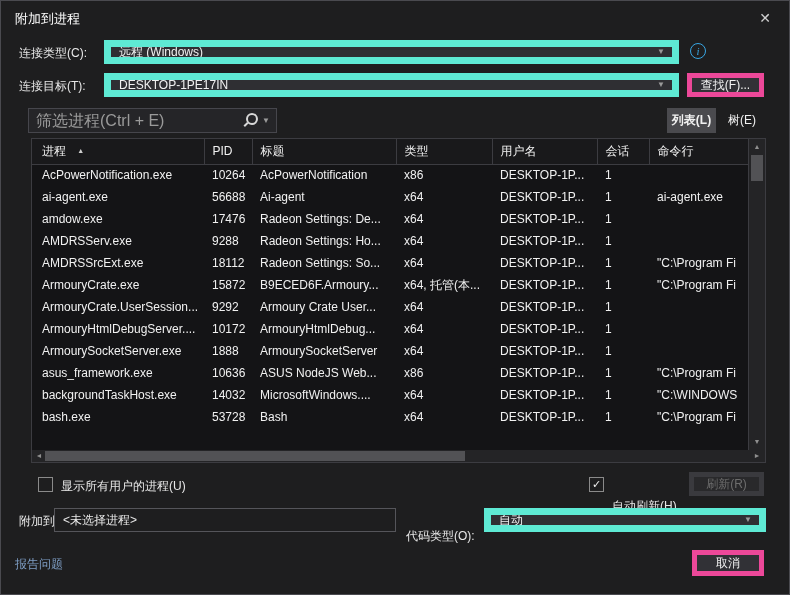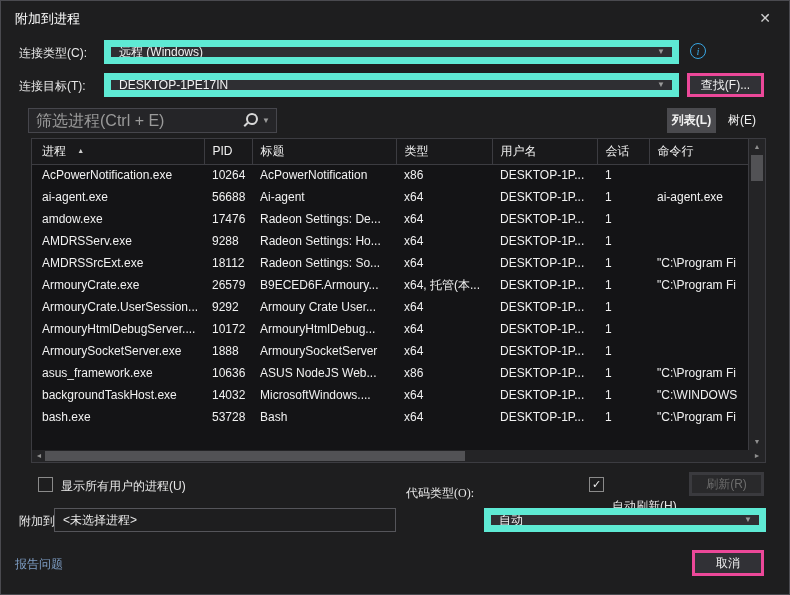--- a/index.html
+++ b/index.html
@@ -13,21 +13,21 @@
   
   .title{left:14px;top:9px;font-size:13px;color:#ffffff;}
   .close-btn{right:12px;top:5px;width:24px;height:24px;text-align:center;line-height:24px;
              color:#d0d0d0;font-size:14px;cursor:default;}
 
   
   .combo{height:24px;background:#2f2f33;border:7px solid #5eead4;box-sizing:border-box;
          display:flex;align-items:center;padding:0 6px 0 8px;white-space:nowrap;overflow:hidden;}
   .caret{position:absolute;right:7px;top:50%;transform:translateY(-50%);
          color:#9a9a9a;font-size:8px;line-height:1;}
-  .btn{background:#313136;border:3px solid #ec4899;color:#f1f1f1;text-align:center;
+  .btn{background:#313136;border:5px solid #ec4899;color:#f1f1f1;text-align:center;
        box-sizing:border-box;display:flex;align-items:center;justify-content:center;cursor:default;}
   .btn.disabled{color:#6d6d6d;background:#29292b;border-color:#3a3a3e;}
   .textbox{background:#1e1e1f;border:1px solid #55555a;box-sizing:border-box;color:#e8e8e8;
            display:flex;align-items:center;padding:0 8px;white-space:nowrap;overflow:hidden;}
 
   .info-icon{left:689px;top:42px;width:16px;height:16px;border:1px solid #38a6e3;border-radius:50%;
              color:#38a6e3;text-align:center;line-height:15px;font-size:11px;font-style:italic;
              font-family:"Liberation Serif","DejaVu Serif",serif;box-sizing:border-box;}
 
   
@@ -186,21 +186,21 @@
             <td class="first">AMDRSSrcExt.exe</td>
             <td>18112</td>
             <td>Radeon Settings: So...</td>
             <td>x64</td>
             <td>DESKTOP-1P...</td>
             <td>1</td>
             <td>"C:\Program Fi</td>
           </tr>
           <tr>
             <td class="first">ArmouryCrate.exe</td>
-            <td>26579</td>
+            <td>15872</td>
             <td>B9ECED6F.Armoury...</td>
             <td>x64, 托管(本...</td>
             <td>DESKTOP-1P...</td>
             <td>1</td>
             <td>"C:\Program Fi</td>
           </tr>
           <tr>
             <td class="first">ArmouryCrate.UserSession...</td>
             <td>9292</td>
             <td>Armoury Crate User...</td>
@@ -279,21 +279,21 @@
   </div>
   <div class="abs label" style="left:611px;top:477px;margin-top:20px;">自动刷新(H)</div>
   <div class="abs btn disabled" style="left:688px;top:471px;width:75px;height:24px;">
     <span>刷新(R)</span>
   </div>
 
   <div class="abs label" style="left:18px;top:512px;">附加到:</div>
   <div class="abs textbox" style="left:53px;top:507px;width:342px;height:24px;">
     <span>&lt;未选择进程&gt;</span>
   </div>
-  <div class="abs label" style="left:405px;top:484px;font-family:Liberation Serif, serif;">代码类型(O):</div>
+  <div class="abs label" style="left:405px;top:527px;">代码类型(O):</div>
   <div class="abs combo" style="left:483px;top:507px;width:282px;">
     <span>自动</span>
     <span class="caret">▼</span>
   </div>
 
   <div class="abs link" style="left:14px;top:555px;">报告问题</div>
   <div class="abs btn" style="left:691px;top:549px;width:72px;height:26px;">
     <span>取消</span>
   </div>
 

